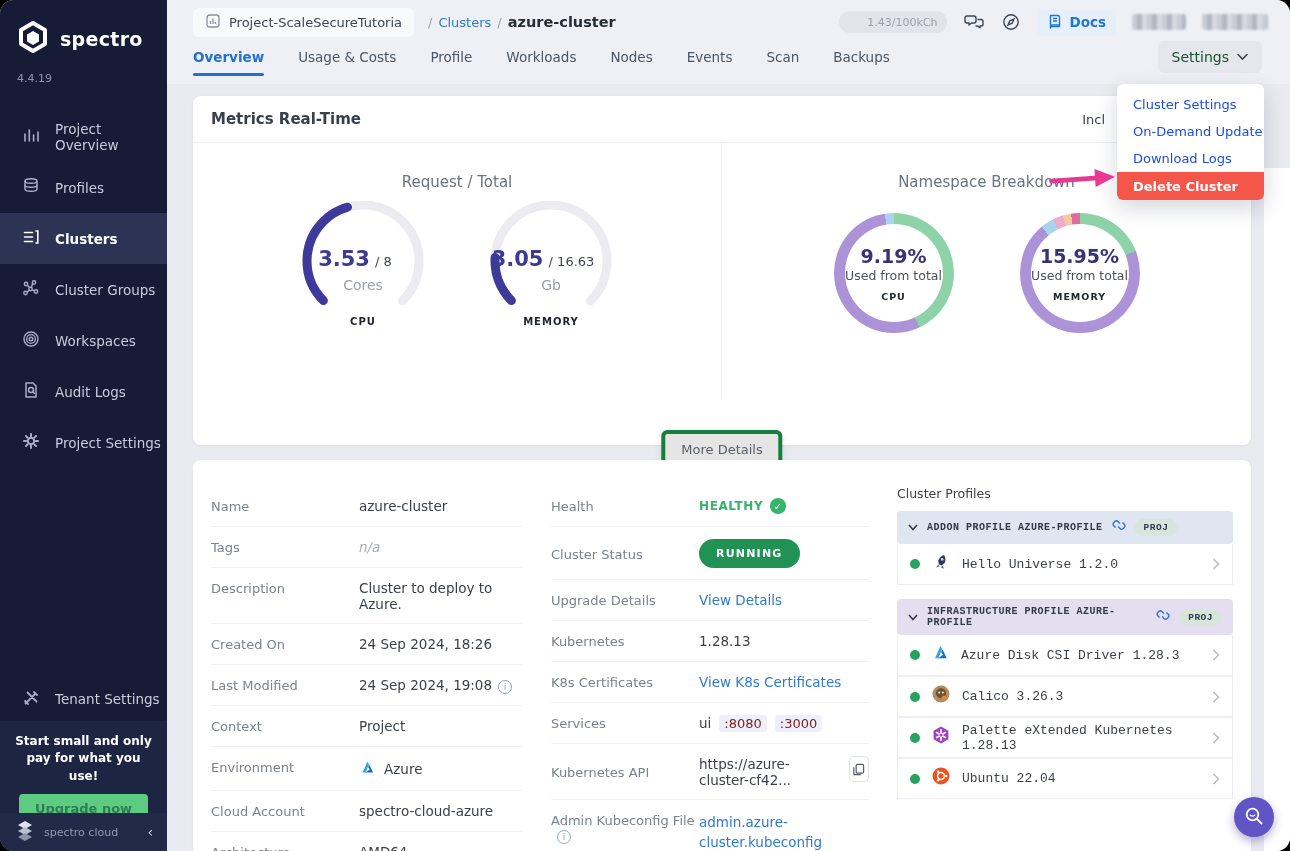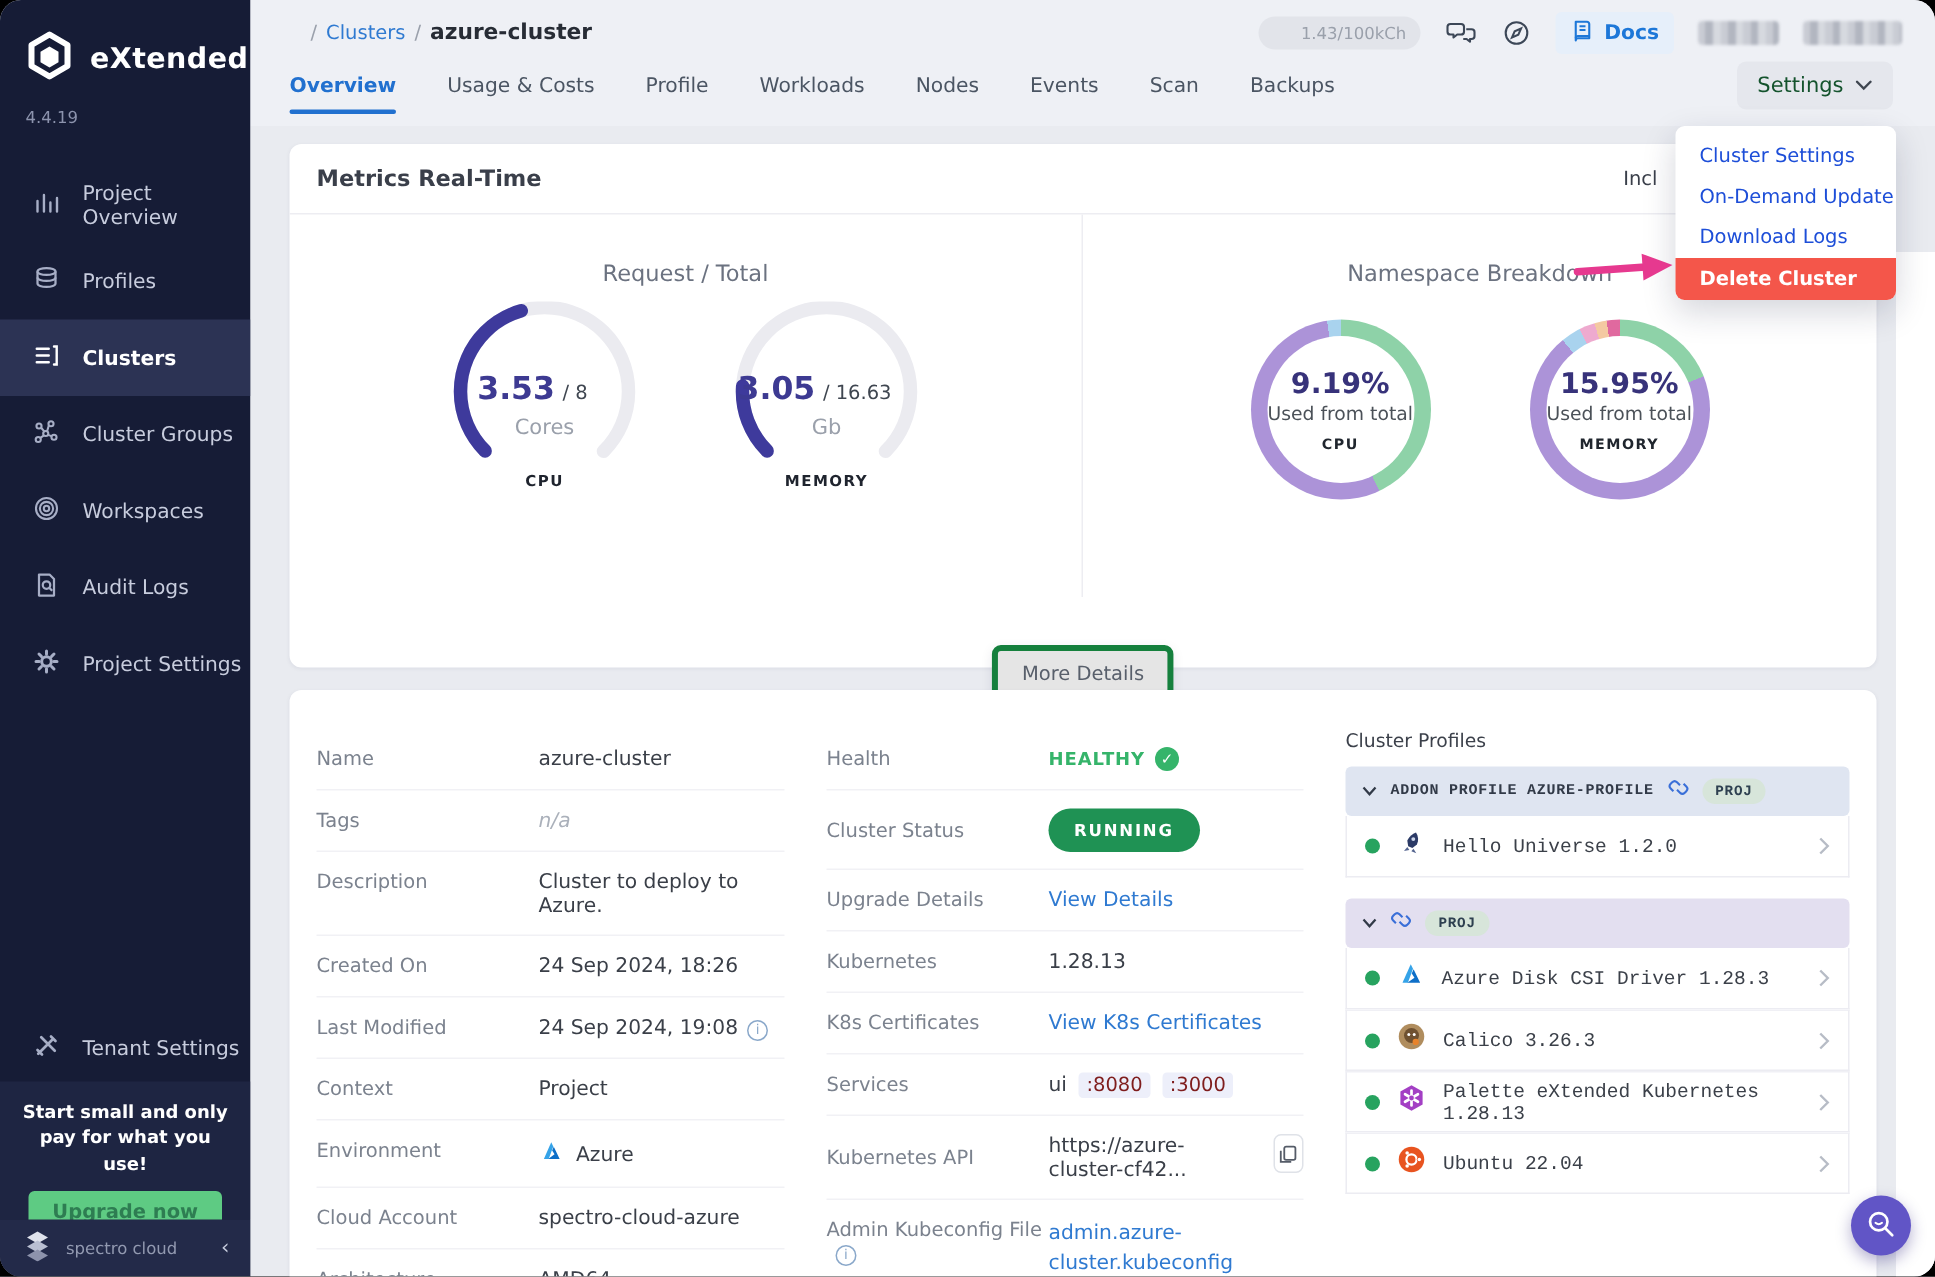--- a/index.html
+++ b/index.html
@@ -122,21 +122,21 @@
 <div class="app">
 
   <aside class="sidebar">
     <div class="brand">
       <span>
         <svg width="34" height="34" viewBox="0 0 34 34">
             <polygon points="17,3 29,10 29,24 17,31 5,24 5,10" fill="none" stroke="#fff" stroke-width="4" stroke-linejoin="round"></polygon>
             <polygon points="17,11 23,14.5 23,21.5 17,25 11,21.5 11,14.5" fill="#fff"></polygon>
           </svg>
       </span>
-      <span class="brand-name">eXtended</span>
+      <span class="brand-name">spectro</span>
     </div>
     <div class="version">4.4.19</div>
 
     <nav class="nav">
       <div class="nav-item">
         <span><svg width="20" height="20" viewBox="0 0 20 20" fill="none" stroke="#a7aec6" stroke-width="1.6" stroke-linecap="round">
               <path d="M4 16V9M8.3 16V5M12.6 16V10M17 16V7"></path>
             </svg></span>
         <span>Project Overview</span>
       </div>
@@ -211,20 +211,27 @@
           </svg>
       </span>
       <span class="side-footer-name">spectro cloud</span>
       <span class="collapse">‹</span>
     </div>
   </aside>
 
   <div class="main">
     <div class="topbar">
       <div class="row1">
+        <div class="project-pill">
+          <span><svg width="16" height="16" viewBox="0 0 16 16" fill="none" stroke="#8a909c" stroke-width="1.3">
+                <rect x="2" y="2" width="12" height="12" rx="2.5"></rect>
+                <path d="M5.5 11V8M8 11V5.5M10.5 11V9"></path>
+              </svg></span>
+          <span>Project-ScaleSecureTutoria</span>
+        </div>
         <div class="crumbs">
           <span>/</span>
           <span class="crumb-link">Clusters</span>
           <span>/</span>
           <span class="crumb-current">azure-cluster</span>
         </div>
         <div class="row1-right">
           <div class="usage-pill">1.43/100kCh</div>
           <span class="hicon">
               <svg width="22" height="22" viewBox="0 0 22 22" fill="none" stroke="#3c4757" stroke-width="1.4" stroke-linejoin="round">
@@ -452,20 +459,21 @@
             </div>
           </div>
 
           <div class="pgroup">
             <div class="pgroup-head infra">
               <span class="chev-down">
                   <svg width="10" height="7" viewBox="0 0 10 7" fill="none" stroke="#323a48" stroke-width="1.5">
                     <polyline points="1,1 5,5.5 9,1"></polyline>
                   </svg>
                 </span>
+              <span class="pgroup-title">INFRASTRUCTURE PROFILE AZURE-PROFILE</span>
               <span><svg width="14" height="14" viewBox="0 0 14 14" fill="none" stroke="#3a6fd8" stroke-width="1.4">
                     <path d="M6 8.5 8 10.5a2.3 2.3 0 0 0 3.2 0l1-1a2.3 2.3 0 0 0 0-3.2L10.4 4.5"></path>
                     <path d="M8 5.5 6 3.5a2.3 2.3 0 0 0-3.2 0l-1 1a2.3 2.3 0 0 0 0 3.2L3.6 9.5"></path>
                   </svg></span>
               <span class="proj-badge">PROJ</span>
             </div>
             <div class="pitem">
               <span class="green-dot"></span>
               <span><svg width="19" height="19" viewBox="0 0 20 20">
                     <path d="M10 3 L4.2 16 H8 L11.6 6.2 Z" fill="#35a3e8"></path>

